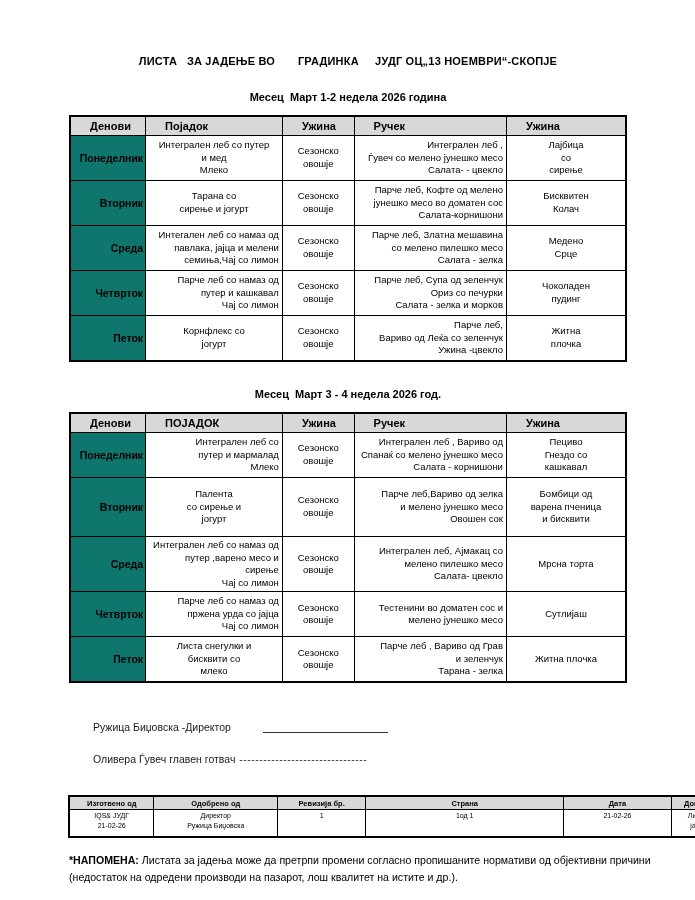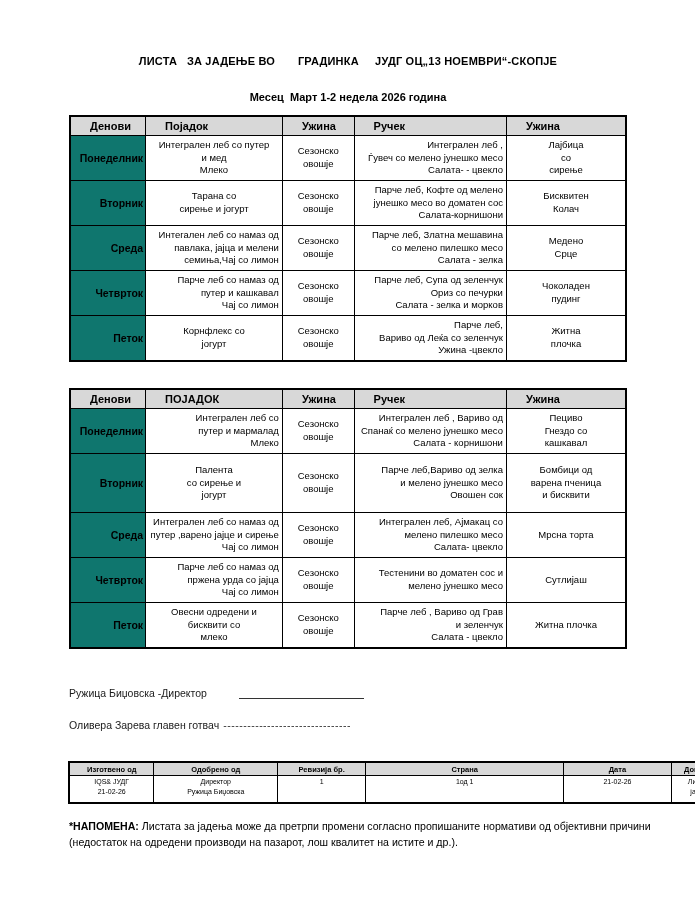--- a/index.html
+++ b/index.html
@@ -32,21 +32,21 @@
     padding:2px 2px 2px 5px;
   }
   td.cell{
     font-size:9.5px;line-height:1.32;white-space:pre-line;padding:2px 3px;
   }
   td.cell.c{text-align:center;}
   td.cell.l{text-align:right;}
   tr.r3 td{height:40px;}
   tr.tall td{height:54px;}
   .gap-after-t1{height:26px;}
-  .sig-block{margin-top:36px;}
+  .sig-block{margin-top:36px;margin-left:24px;}
   .sig-row{
     display:flex;align-items:flex-end;font-size:10.5px;color:#1a1a1a;
     margin-bottom:18px;height:14px;
   }
   .sig-line{
     display:inline-block;width:125px;border-bottom:1.2px solid #333;
     margin-left:32px;height:12px;
   }
   .sig-dashes{margin-left:4px;letter-spacing:.5px;font-size:10.5px;color:#333;}
   table.footer-tbl{
@@ -157,20 +157,21 @@
         <td class="cell l">Парче леб,
 Вариво од Леќа со зеленчук
 Ужина -цвекло</td>
         <td class="cell c">Житна
 плочка</td>
       </tr>
     </tbody>
   </table>
 
   <div class="gap-after-t1"></div>
+  <div class="table-subtitle">Месец  Март 3 - 4 недела 2026 год.</div>
 
   <table class="menu">
     <colgroup>
       <col style="width:13.6%">
         <col style="width:24.6%">
         <col style="width:12.9%">
         <col style="width:27.4%">
         <col style="width:21.5%">
     </colgroup>
     <thead>
@@ -207,21 +208,21 @@
         <td class="cell l">Парче леб,Вариво од зелка
 и мелено   јунешко месо
 Овошен сок</td>
         <td class="cell c">Бомбици од
 варена пченица
 и бисквити</td>
       </tr>
       <tr class="r3">
         <td class="day">Среда</td>
         <td class="cell l">Интегрален леб со намаз од
-путер ,варено јајце и сирење
+путер ,варено месо и сирење
 Чај со лимон</td>
         <td class="cell c">Сезонско
 овошје</td>
         <td class="cell l">Интегрален леб, Ајмакац со
 мелено пилешко месо
 Салата- цвекло</td>
         <td class="cell c">Мрсна торта</td>
       </tr>
       <tr class="r3">
         <td class="day">Четврток</td>
@@ -229,40 +230,40 @@
 пржена урда со јајца
 Чај со лимон</td>
         <td class="cell c">Сезонско
 овошје</td>
         <td class="cell l">Тестенини во доматен сос и
 мелено јунешко месо</td>
         <td class="cell c">Сутлијаш</td>
       </tr>
       <tr class="r3">
         <td class="day">Петок</td>
-        <td class="cell c">Овесни одредени и
+        <td class="cell c">Листа снегулки и
 бисквити со
 млеко</td>
         <td class="cell c">Сезонско
 овошје</td>
         <td class="cell l">Парче леб , Вариво од Грав
 и зеленчук
-Салата  - цвекло</td>
+Тарана  - зелка</td>
         <td class="cell c">Житна плочка</td>
       </tr>
     </tbody>
   </table>
 
   <div class="sig-block">
     <div class="sig-row">
       <span>Ружица Биџовска -Директор</span>
       <span class="sig-line"></span>
     </div>
     <div class="sig-row">
-      <span>Оливера Зарева главен готвач</span>
+      <span>Оливера Ѓувеч главен готвач</span>
       <span class="sig-dashes">--------------------------------</span>
     </div>
   </div>
 
   <table class="footer-tbl">
     <colgroup>
       <col style="width:12.8%">
         <col style="width:18.6%">
         <col style="width:13.3%">
         <col style="width:29.8%">

